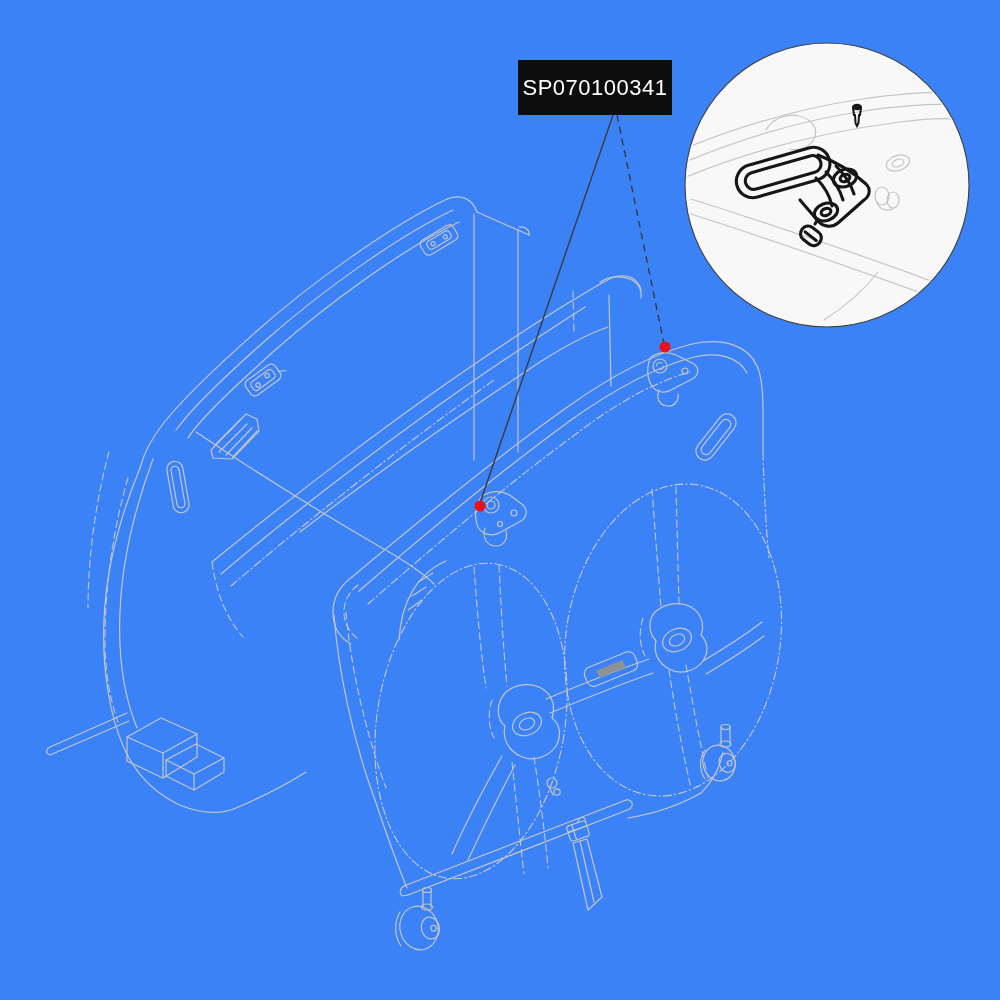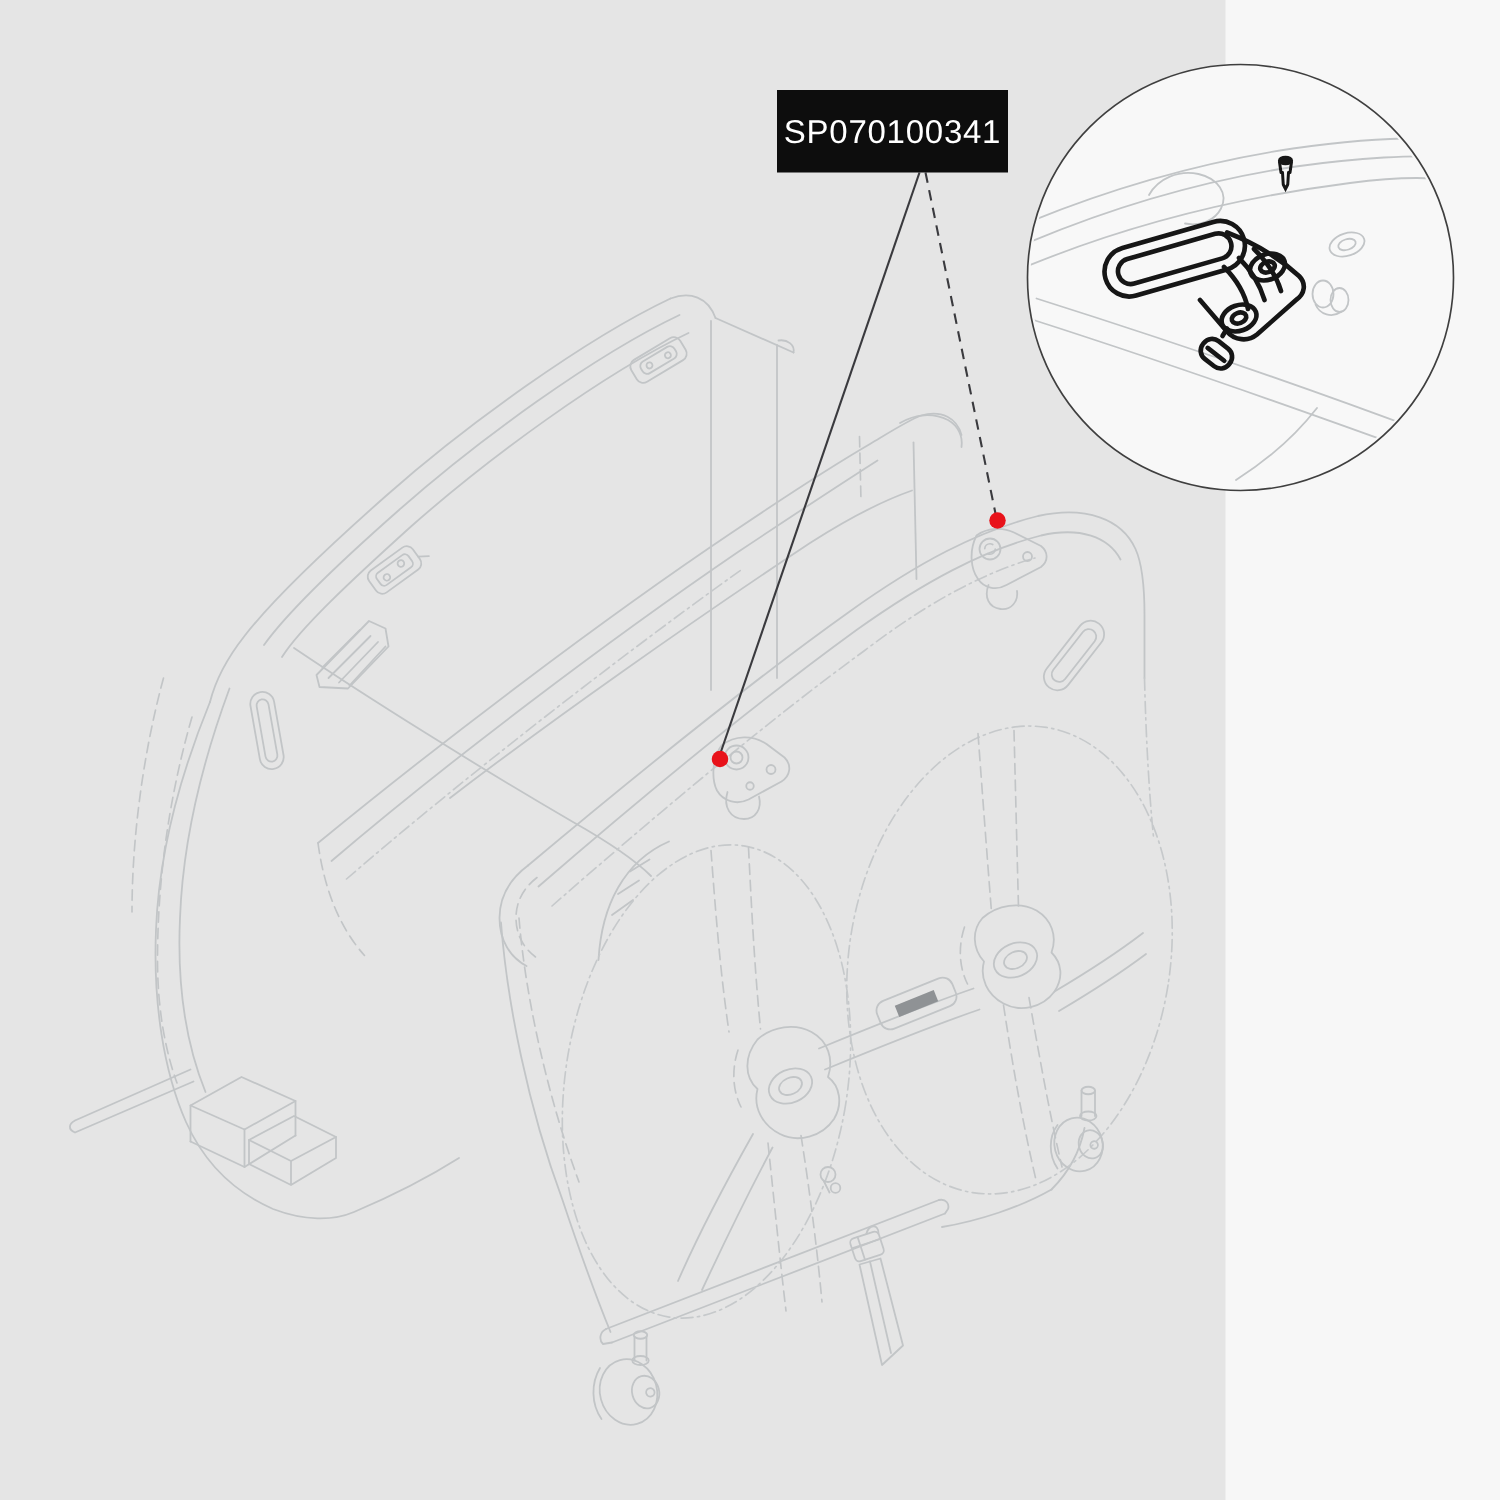--- a/index.html
+++ b/index.html
@@ -2,21 +2,21 @@
 <html><head>
 <meta charset="utf-8">
 <style>
   html,body{margin:0;padding:0;}
   body{
     width:1000px;height:1000px;
     background:#f7f7f7;
     font-family:"Liberation Sans", sans-serif;
     overflow:hidden;
   }
-  .stage{position:relative;width:817px;height:1000px;background:#e5e5e5;}
+  .stage{position:relative;width:1000px;height:1000px;background:#3b82f6;}
   .stage svg{position:absolute;left:0;top:0;}
   .part-label{
     position:absolute;left:518px;top:60px;width:154px;height:55px;
     background:#0d0d0d;color:#ffffff;
     display:flex;align-items:center;justify-content:center;
     font-size:22px;letter-spacing:0.5px;font-weight:400;
     user-select:none;
   }
   .lt{stroke:#c2c5c7;stroke-width:1.2;fill:none;stroke-linecap:round;stroke-linejoin:round;}
   .ltd{stroke:#c2c5c7;stroke-width:1.1;fill:none;stroke-dasharray:7 4;stroke-linecap:round;}

